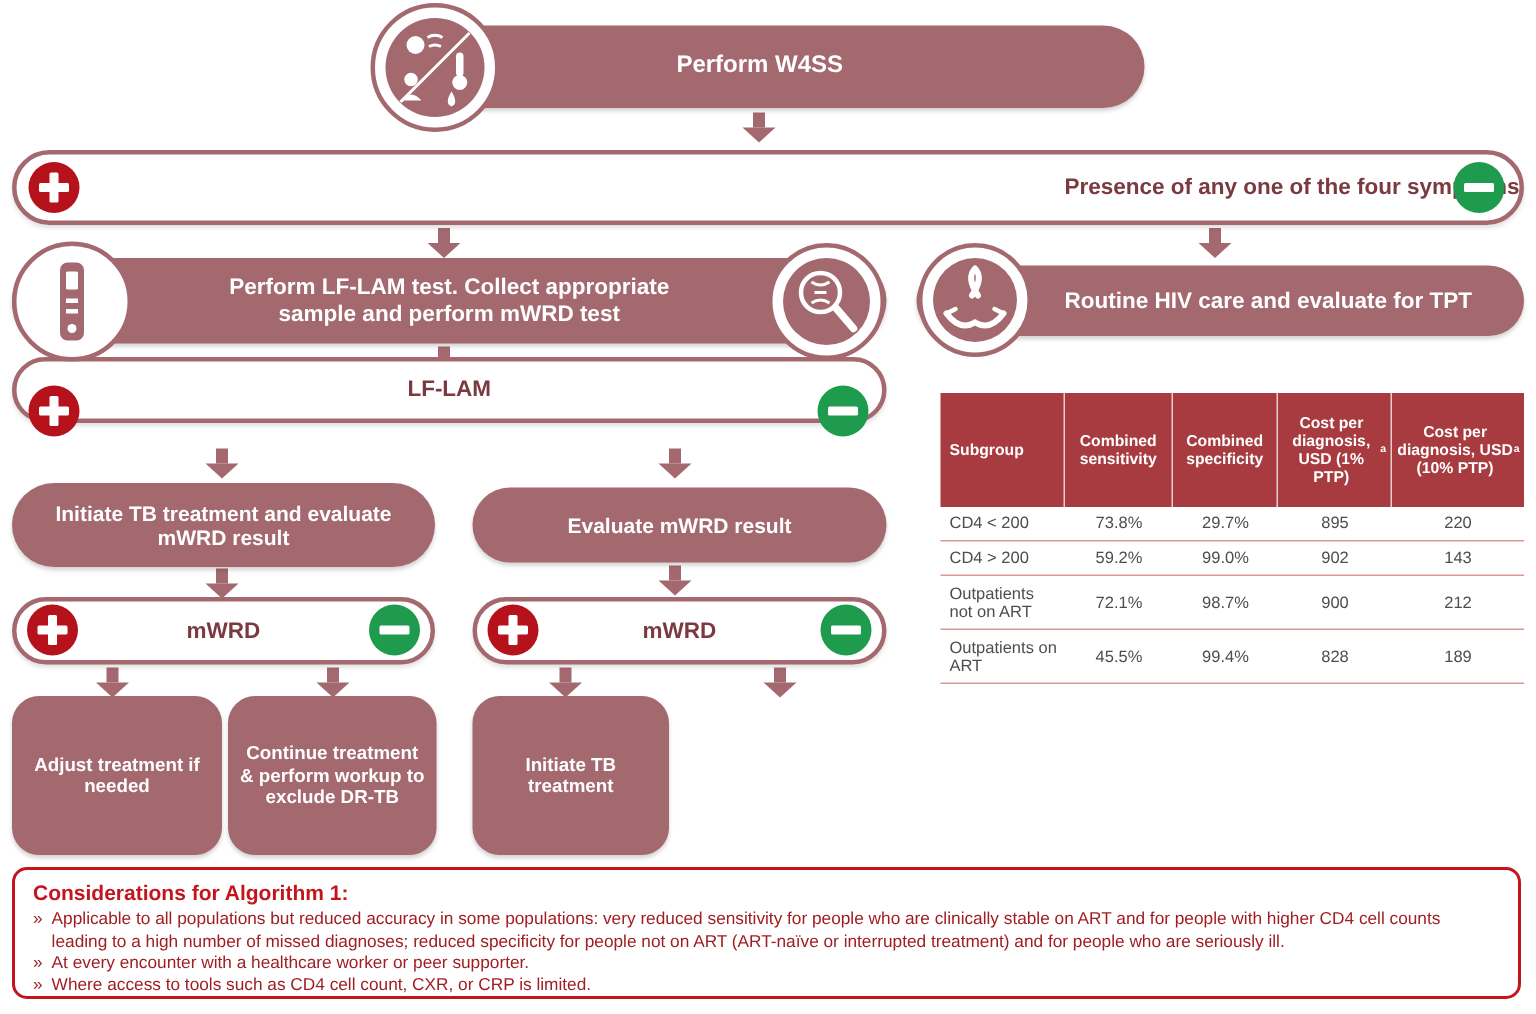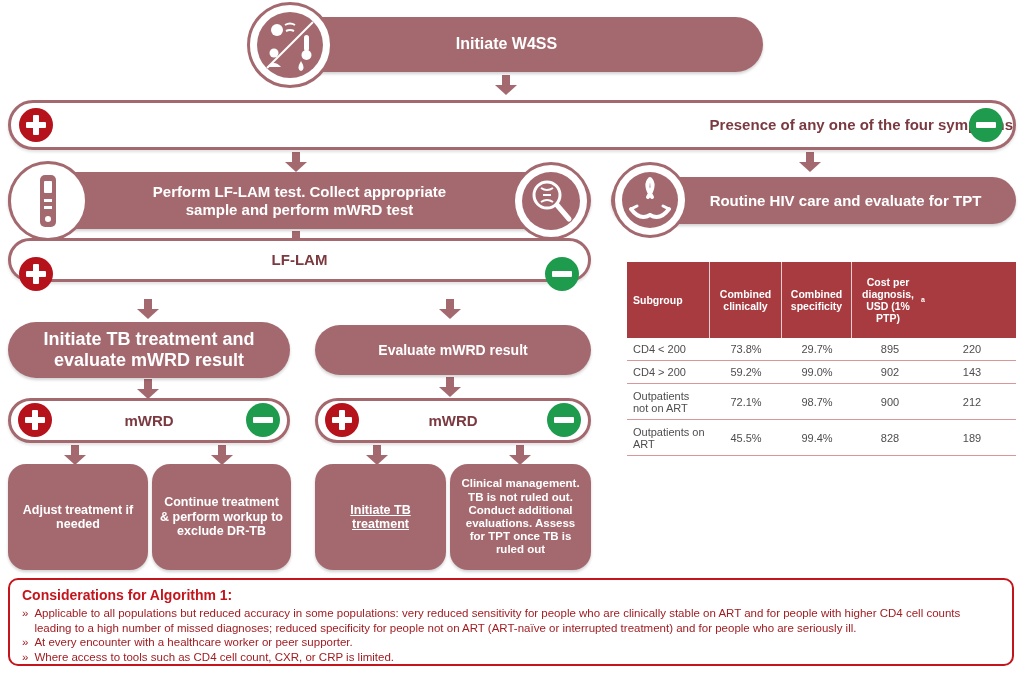--- a/index.html
+++ b/index.html
@@ -48,21 +48,21 @@
   <div class="arrow" style="left:137px;top:299px;"></div>
   <div class="arrow" style="left:439px;top:299px;"></div>
   <div class="arrow" style="left:137px;top:379px;"></div>
   <div class="arrow" style="left:439px;top:377px;"></div>
   <div class="arrow" style="left:64px;top:445px;"></div>
   <div class="arrow" style="left:211px;top:445px;"></div>
   <div class="arrow" style="left:366px;top:445px;"></div>
   <div class="arrow" style="left:509px;top:445px;"></div>
 
   <div class="pill-dark" style="left:250px;top:17px;width:513px;height:55px;font-size:16px;">
-    <span class="txt">Initiate W4SS</span>
+    <span class="txt">Perform W4SS</span>
   </div>
   <span class="icon-circle" style="left:247px;top:2px;width:86px;height:86px;">
     <svg width="72" height="72" viewBox="0 0 72 72">
       <circle cx="36" cy="36" r="33" fill="#a4696f"></circle>
       <line x1="13" y1="59" x2="59" y2="13" stroke="#fff" stroke-width="2"></line>
       <circle cx="23" cy="21" r="6" fill="#fff"></circle>
       <path d="M31 16 q5 -3 10 0 M32 22 q4 -2 8 0" stroke="#fff" stroke-width="2" fill="none"></path>
       <rect x="50" y="26" width="5" height="16" rx="2.5" fill="#fff"></rect>
       <circle cx="52.5" cy="46" r="5" fill="#fff"></circle>
       <circle cx="20" cy="44" r="4.5" fill="#fff"></circle>
@@ -109,21 +109,21 @@
       <path d="M12 40 l6 -3 M50 40 l-6 -3" stroke="#fff" stroke-width="3" stroke-linecap="round"></path>
     </svg>
   </span>
 
   <div class="pill-light" style="left:8px;top:238px;width:583px;height:44px;font-size:15px;">
     <span class="txt">LF-LAM</span>
   </div>
   <div class="sign red plus" style="left:19px;top:257px;"></div>
   <div class="sign green" style="left:545px;top:257px;"></div>
 
-  <div class="pill-dark" style="left:8px;top:322px;width:282px;height:56px;font-size:18px;">
+  <div class="pill-dark" style="left:8px;top:322px;width:282px;height:56px;font-size:14px;">
     <span class="txt" style="width:230px;">Initiate TB treatment and evaluate mWRD result</span>
   </div>
 
   <div class="pill-dark" style="left:315px;top:325px;width:276px;height:50px;font-size:14px;">
     <span class="txt">Evaluate mWRD result</span>
   </div>
 
   <div class="pill-light" style="left:8px;top:398px;width:282px;height:45px;font-size:15px;">
     <span class="txt">mWRD</span>
   </div>
@@ -136,33 +136,34 @@
   <div class="sign red plus" style="left:325px;top:403px;"></div>
   <div class="sign green" style="left:547px;top:403px;"></div>
 
   <div class="box-dark" style="left:8px;top:464px;width:140px;height:106px;font-size:12.5px;justify-content:center;">
     <span class="txt" style="width:112px;">Adjust treatment if needed</span>
   </div>
   <div class="box-dark" style="left:152px;top:464px;width:139px;height:106px;font-size:12.5px;">
     <span class="txt" style="width:126px;">Continue treatment &amp; perform workup to exclude DR-TB</span>
   </div>
   <div class="box-dark" style="left:315px;top:464px;width:131px;height:106px;font-size:12.5px;">
-    <span class="txt" style="width:90px;text-decoration:underline;">Initiate TB treatment</span>
-  </div>
-  <div class="box-dark" style="left:450px;top:464px;width:141px;height:106px;font-size:11.5px;">
-    <span class="txt" style="width:128px;">Clinical management. TB is not ruled out. Conduct additional evaluations. Assess for TPT once TB is ruled out</span>
+    <span class="txt" style="width:90px;">Initiate TB treatment</span>
   </div>
 
   <div class="table">
     <div class="trow thead">
       <div class="tcell c0">Subgroup</div>
-      <div class="tcell c1">Combined clinically</div>
+      <div class="tcell c1">Combined sensitivity</div>
       <div class="tcell c2">Combined specificity</div>
       <div class="tcell c3">
           <span>Cost per diagnosis, USD (1% PTP)</span>
+          <sup>a</sup>
+        </div>
+      <div class="tcell c4">
+          <span>Cost per diagnosis, USD (10% PTP)</span>
           <sup>a</sup>
         </div>
     </div>
     <div class="trow tbody-row rh23">
       <div class="tcell c0">CD4 &lt; 200</div>
       <div class="tcell c1">73.8%</div>
       <div class="tcell c2">29.7%</div>
       <div class="tcell c3">895</div>
       <div class="tcell c4">220</div>
     </div>

